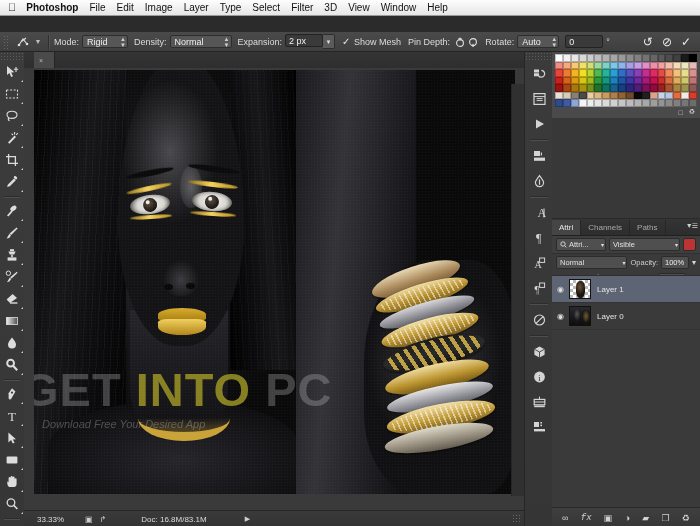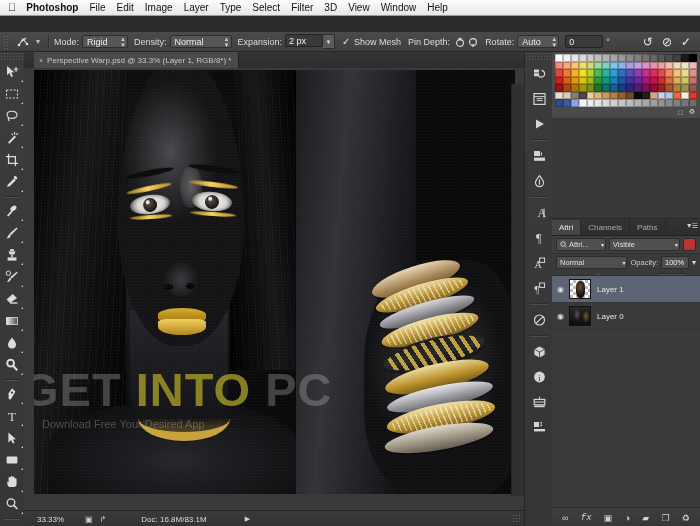--- a/index.html
+++ b/index.html
@@ -163,21 +163,21 @@
     background:linear-gradient(#f4e3ab,#c09834 55%,#6e5416);}
   .bg8:after,.bg2:after,.bg4:after{content:"";position:absolute;inset:3px;border-radius:50%;
     background:repeating-linear-gradient(78deg,rgba(255,255,255,.5) 0 1.5px,transparent 1.5px 5px);}
   .bg9{left:350px;top:356px;width:110px;height:24px;transform:rotate(-10deg);
     background:linear-gradient(#ded9c9,#9d9484 55%,#625c50);}
 
   .wm{position:absolute;left:-12px;top:292px;font-size:47px;font-weight:bold;
     letter-spacing:1px;color:rgba(200,200,200,.30);white-space:nowrap;
     font-family:"Liberation Sans",sans-serif;}
   .wm .y{color:rgba(168,160,40,.78);margin-top:47px;}
-  .wm2{position:absolute;left:8px;top:348px;font-size:11px;
+  .wm2{position:absolute;left:8px;top:348px;font-size:11px;font-style:italic;
     color:rgba(215,215,215,.30);}
   .vscroll{position:absolute;right:0;top:16px;width:12px;height:412px;background:#303030;
     border-left:1px solid #262626;}
 
   .statusbar{position:absolute;left:0;top:458px;width:500px;height:16px;
     background:linear-gradient(#3a3a3a,#323232);border-top:1px solid #262626;
     display:flex;align-items:center;}
   .zoomfield{width:48px;margin-left:13px;font-size:8px;color:#dcdcdc;}
   .sbico{font-size:8px;color:#cfcfcf;margin-right:7px;}
   .docinfo{font-size:8px;color:#dcdcdc;margin-left:28px;}
@@ -497,21 +497,20 @@
           <path d="M13 6 L16.6 2.4 M16.6 2.4 L16.6 4.6 M16.6 2.4 L14.4 2.4" stroke="#cfcfcf" stroke-width="1" fill="none"></path>
         </svg>
     </div>
 
   </div>
 
   <div class="docwrap">
     <div class="tabstrip">
       <div class="doctab">
         <span class="tabx">×</span>
-        <span class="tabt">Perspective Warp.psd @ 33.3% (Layer 1, RGB/8*) *</span>
       </div>
     </div>
 
     <div class="canvasarea">
       <div class="artboard">
         <div class="bgwash"></div>
         <div class="hairL"></div>
         <div class="hairR"></div>
         <div class="shoulder"></div>
         <div class="neck"></div>

